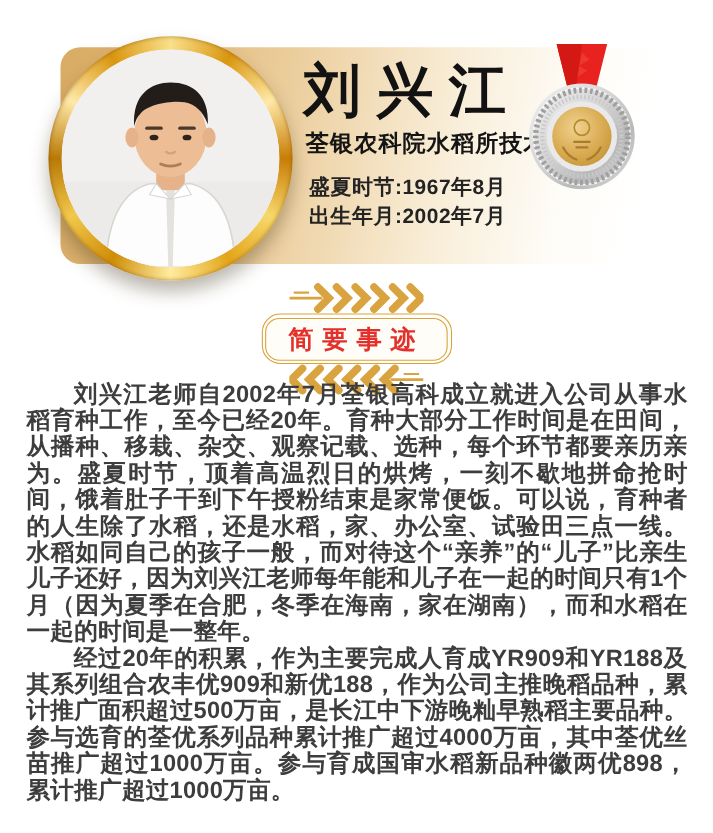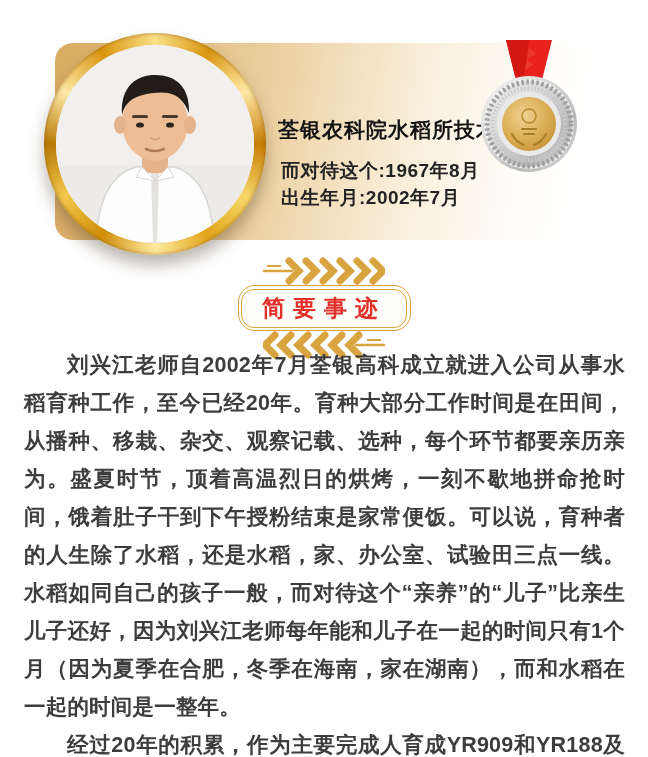--- a/index.html
+++ b/index.html
@@ -35,21 +35,21 @@
     display:flex; align-items:center; justify-content:center;flex-direction:column; }
   .wheat { width:122px; height:28px; flex:0 0 auto; }
   .wheat.right { transform:scaleX(-1); }
   .pill-outer { margin:0 8px; border:1.5px solid #d9a440; border-radius:17px; padding:2.5px;
     background:#fffdf8; flex:0 0 auto; }
   .pill-inner { border:1.5px solid #d9a440; border-radius:13px; padding:3px 20px; }
   .pill-inner span { font-size:23px; font-weight:bold; color:#e4302a; letter-spacing:8px; }
 
   
   .story { position:absolute; left:24px; top:346px; width:601px; }
-  .story p { font-size:21.5px; line-height:38px; color:#3d3d3d; font-weight:600;
+  .story p { font-size:21.5px; line-height:24px; color:#3d3d3d; font-weight:600;
     text-align:justify; text-indent:2em; letter-spacing:0.2px; }
 </style>
 </head>
 <body>
 
 <div class="page">
 
   <div class="hero">
     <div class="card"></div>
 
@@ -76,23 +76,24 @@
           <rect x="76" y="70" width="16" height="3" rx="1.5" fill="#4a3a2c"></rect>
           <rect x="106" y="70" width="16" height="3" rx="1.5" fill="#4a3a2c"></rect>
           <ellipse cx="84" cy="80" rx="4" ry="2.6" fill="#2c241d"></ellipse>
           <ellipse cx="114" cy="80" rx="4" ry="2.6" fill="#2c241d"></ellipse>
           <path d="M90 104 Q99 108 108 104" stroke="#b07b55" stroke-width="2.5" fill="none" stroke-linecap="round"></path>
           <path d="M95 93 Q99 96 103 93" stroke="#d9a075" stroke-width="2" fill="none" stroke-linecap="round"></path>
         </svg>
       </div>
     </div>
 
+    <div class="name">刘兴江</div>
     <div class="title">荃银农科院水稻所技术专家</div>
     <div class="info">
-      <div>而对待这个:1967年8月</div>
+      <div>盛夏时节:1967年8月</div>
       <div>出生年月:2002年7月</div>
     </div>
 
     <svg class="medal" viewBox="0 0 108 138">
       <defs>
         <linearGradient id="silverG" x1="0" y1="0" x2="1" y2="1">
           <stop offset="0" stop-color="#f4f4f4"></stop>
             <stop offset="0.45" stop-color="#d4d4d4"></stop>
           <stop offset="0.7" stop-color="#b8b8b8"></stop>
             <stop offset="1" stop-color="#dfdfdf"></stop>

